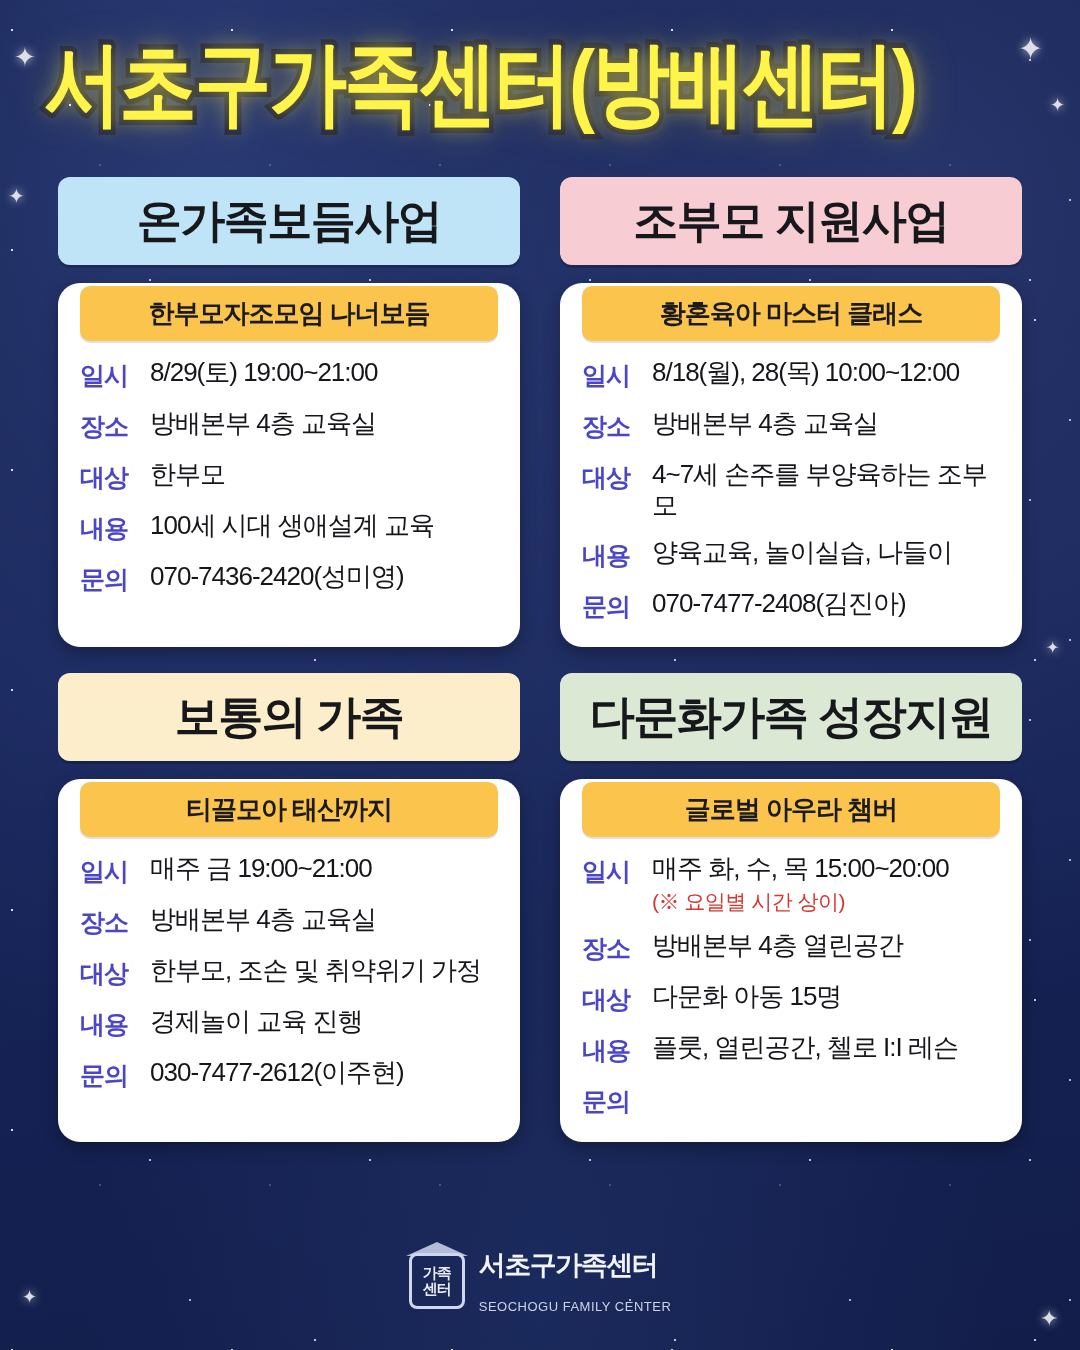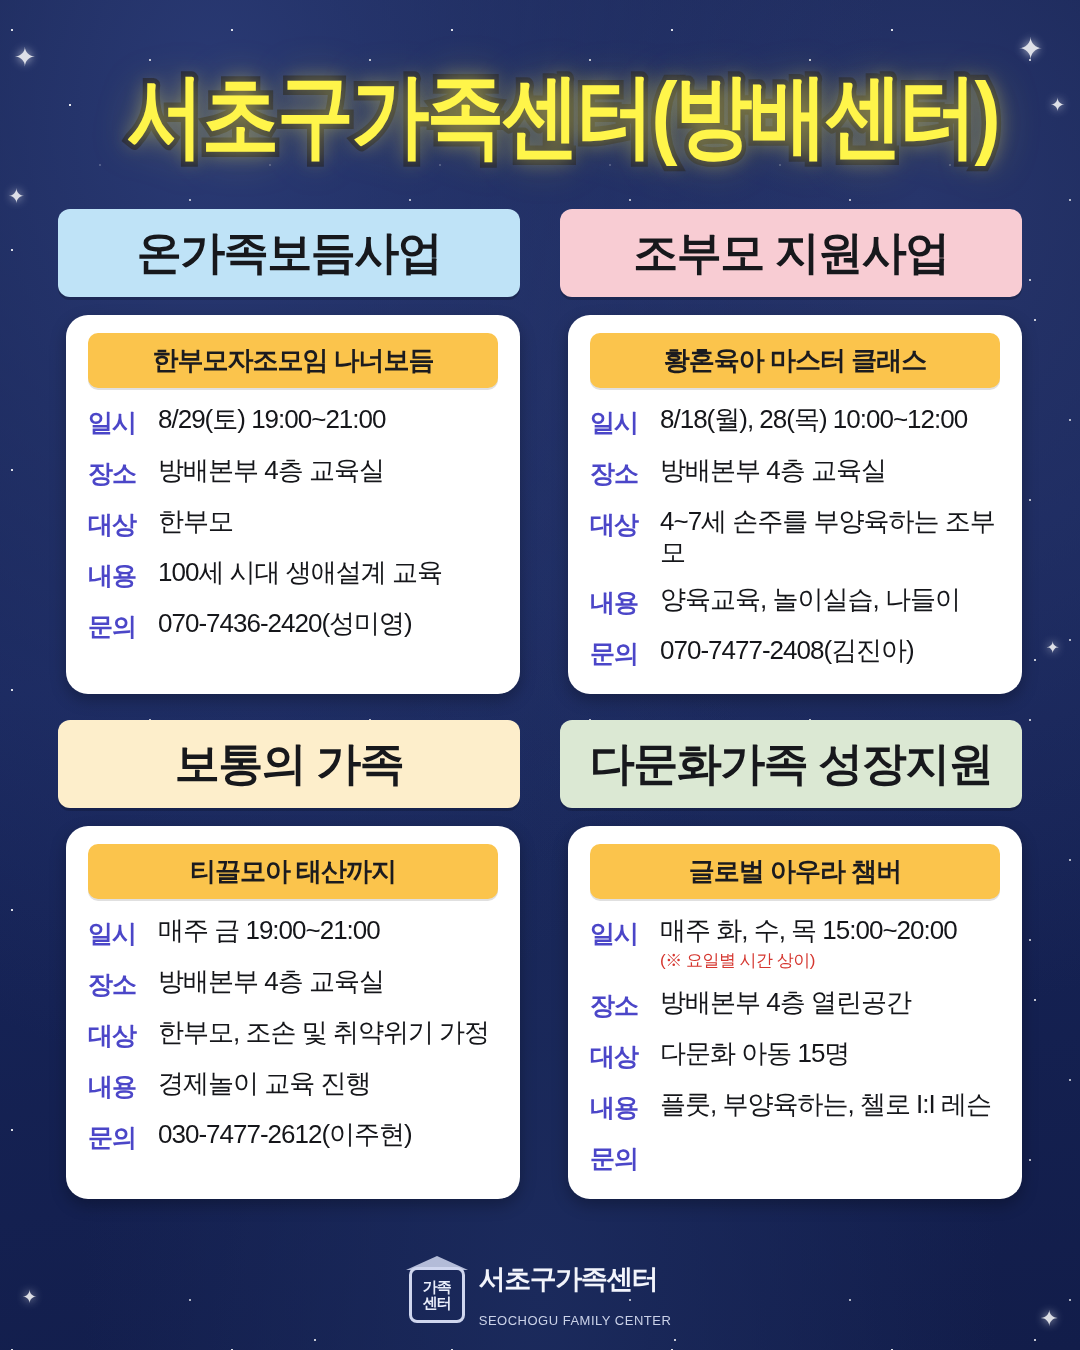--- a/index.html
+++ b/index.html
@@ -50,22 +50,22 @@
     color: #fff;
     opacity: .85;
     line-height: 1;
     text-shadow: 0 0 10px rgba(255,255,255,.9);
     pointer-events: none;
   }
 
   
   header {
     position: relative;
-    padding: 64px 0 18px;
-    text-align: center;
+    padding: 32px 0 18px;
+    text-align: left;
     margin-left: 44px;
   }
   .title {
     font-size: 78px;
     font-weight: bold;
     letter-spacing: -3px;
     color: #fff54a;
     -webkit-text-stroke: 9px #1b2140;
     paint-order: stroke fill;
     text-shadow:
@@ -93,24 +93,23 @@
     font-size: 45px;
     font-weight: bold;
     color: #17181c;
     letter-spacing: -1.5px;
     box-shadow: 0 3px 0 rgba(0,0,0,.18);
   }
   .card {
     margin-top: 18px;
     background: #fff;
     border-radius: 22px;
-    padding: 18px 22px 24px;
+    padding: 3px 22px 24px;
     box-shadow: 0 6px 16px rgba(0,0,0,.28);
     flex: 1;
-    margin-left: 8px;
   }
   .prog-name {
     background: #fbc44c;
     border-radius: 10px;
     text-align: center;
     font-size: 26px;
     font-weight: bold;
     color: #1b1b1f;
     letter-spacing: -1px;
     padding: 10px 6px;
@@ -134,30 +133,30 @@
     padding-top: 2px;
   }
   .val {
     font-size: 26px;
     color: #15161a;
     letter-spacing: -1px;
     line-height: 1.2;
   }
   .note {
     display: block;
-    font-size: 17px;
+    font-size: 21px;
     color: #d5362f;
     margin-top: 4px;
     letter-spacing: -.5px;
   }
 
   
   footer {
     position: absolute;
-    left: 0; right: 0; bottom: 22px;
+    left: 0; right: 0; bottom: 36px;
     display: flex;
     align-items: center;
     justify-content: center;
     gap: 14px;
   }
   .logo-mark {
     width: 56px; height: 56px;
     border: 3px solid #cfd6ee;
     border-radius: 8px;
     position: relative;
@@ -306,21 +305,21 @@
         <div class="row">
           <span class="lbl">장소</span>
           <span class="val">방배본부 4층 열린공간</span>
         </div>
         <div class="row">
           <span class="lbl">대상</span>
           <span class="val">다문화 아동 15명</span>
         </div>
         <div class="row">
           <span class="lbl">내용</span>
-          <span class="val">플룻, 부양육하는, 첼로 I:I 레슨</span>
+          <span class="val">플룻, 열린공간, 첼로 I:I 레슨</span>
         </div>
         <div class="row">
           <span class="lbl">문의</span>
         </div>
       </div>
     </div>
   </section>
 
 </div>
 

